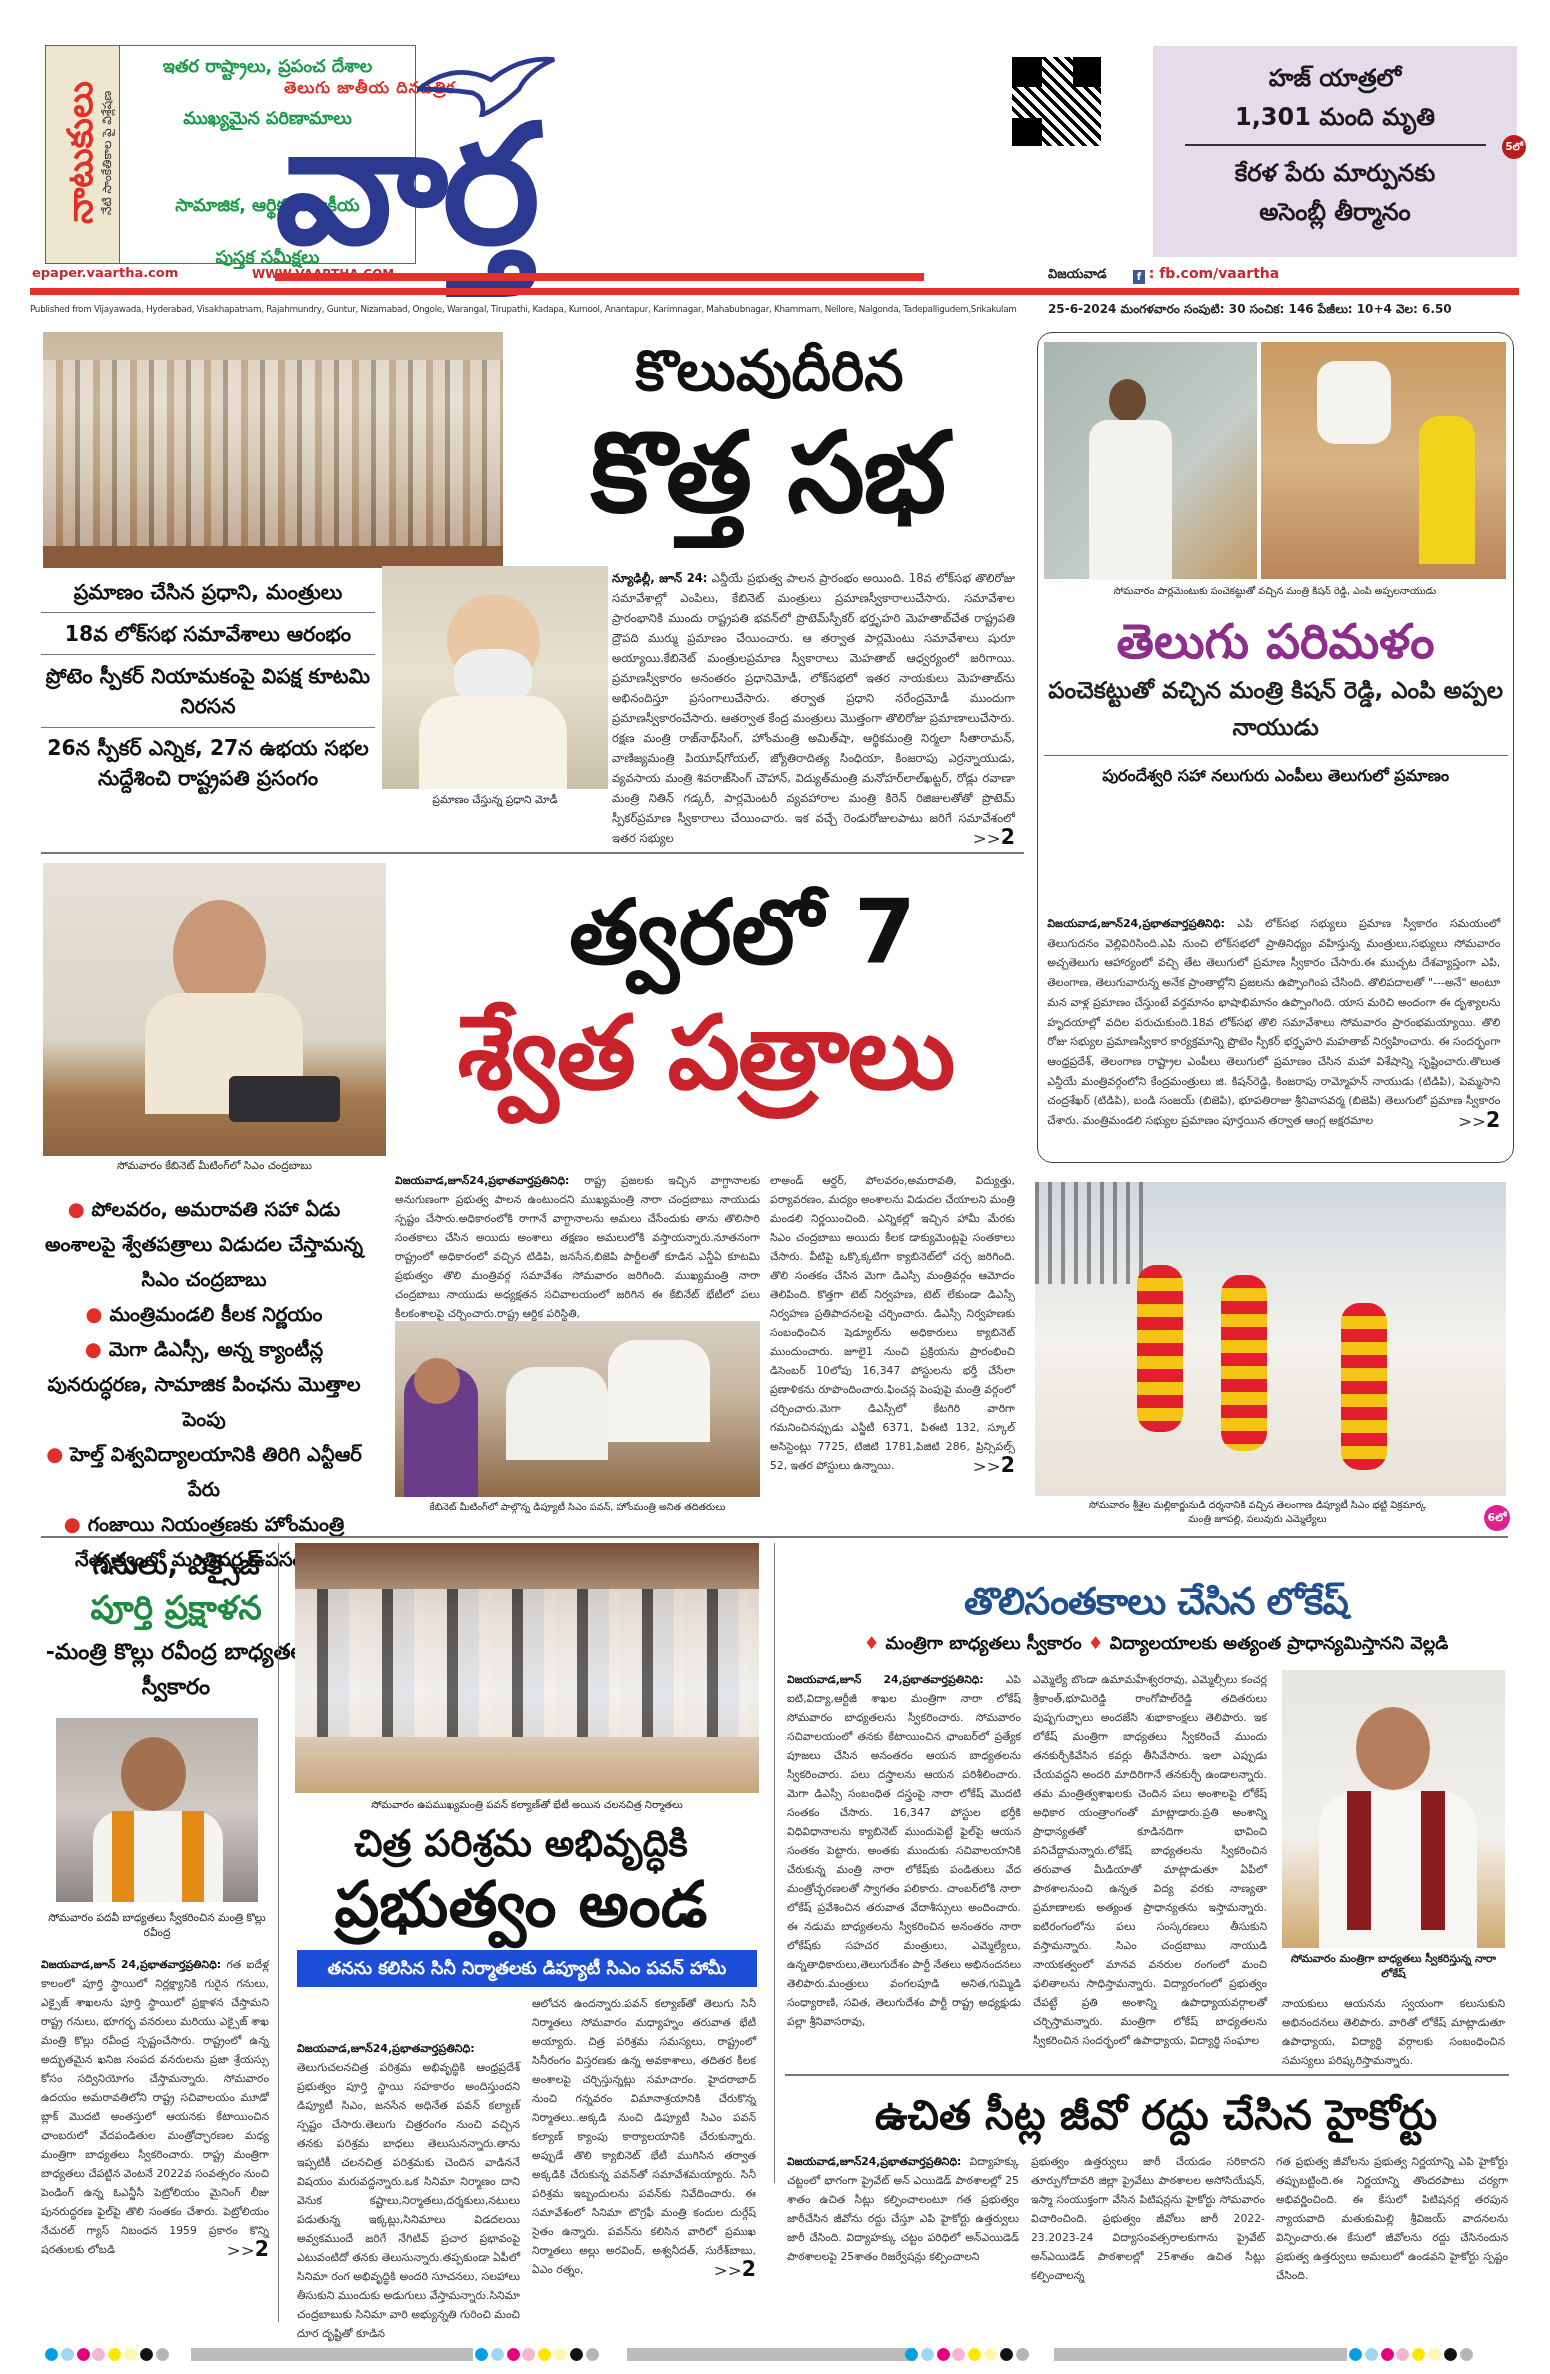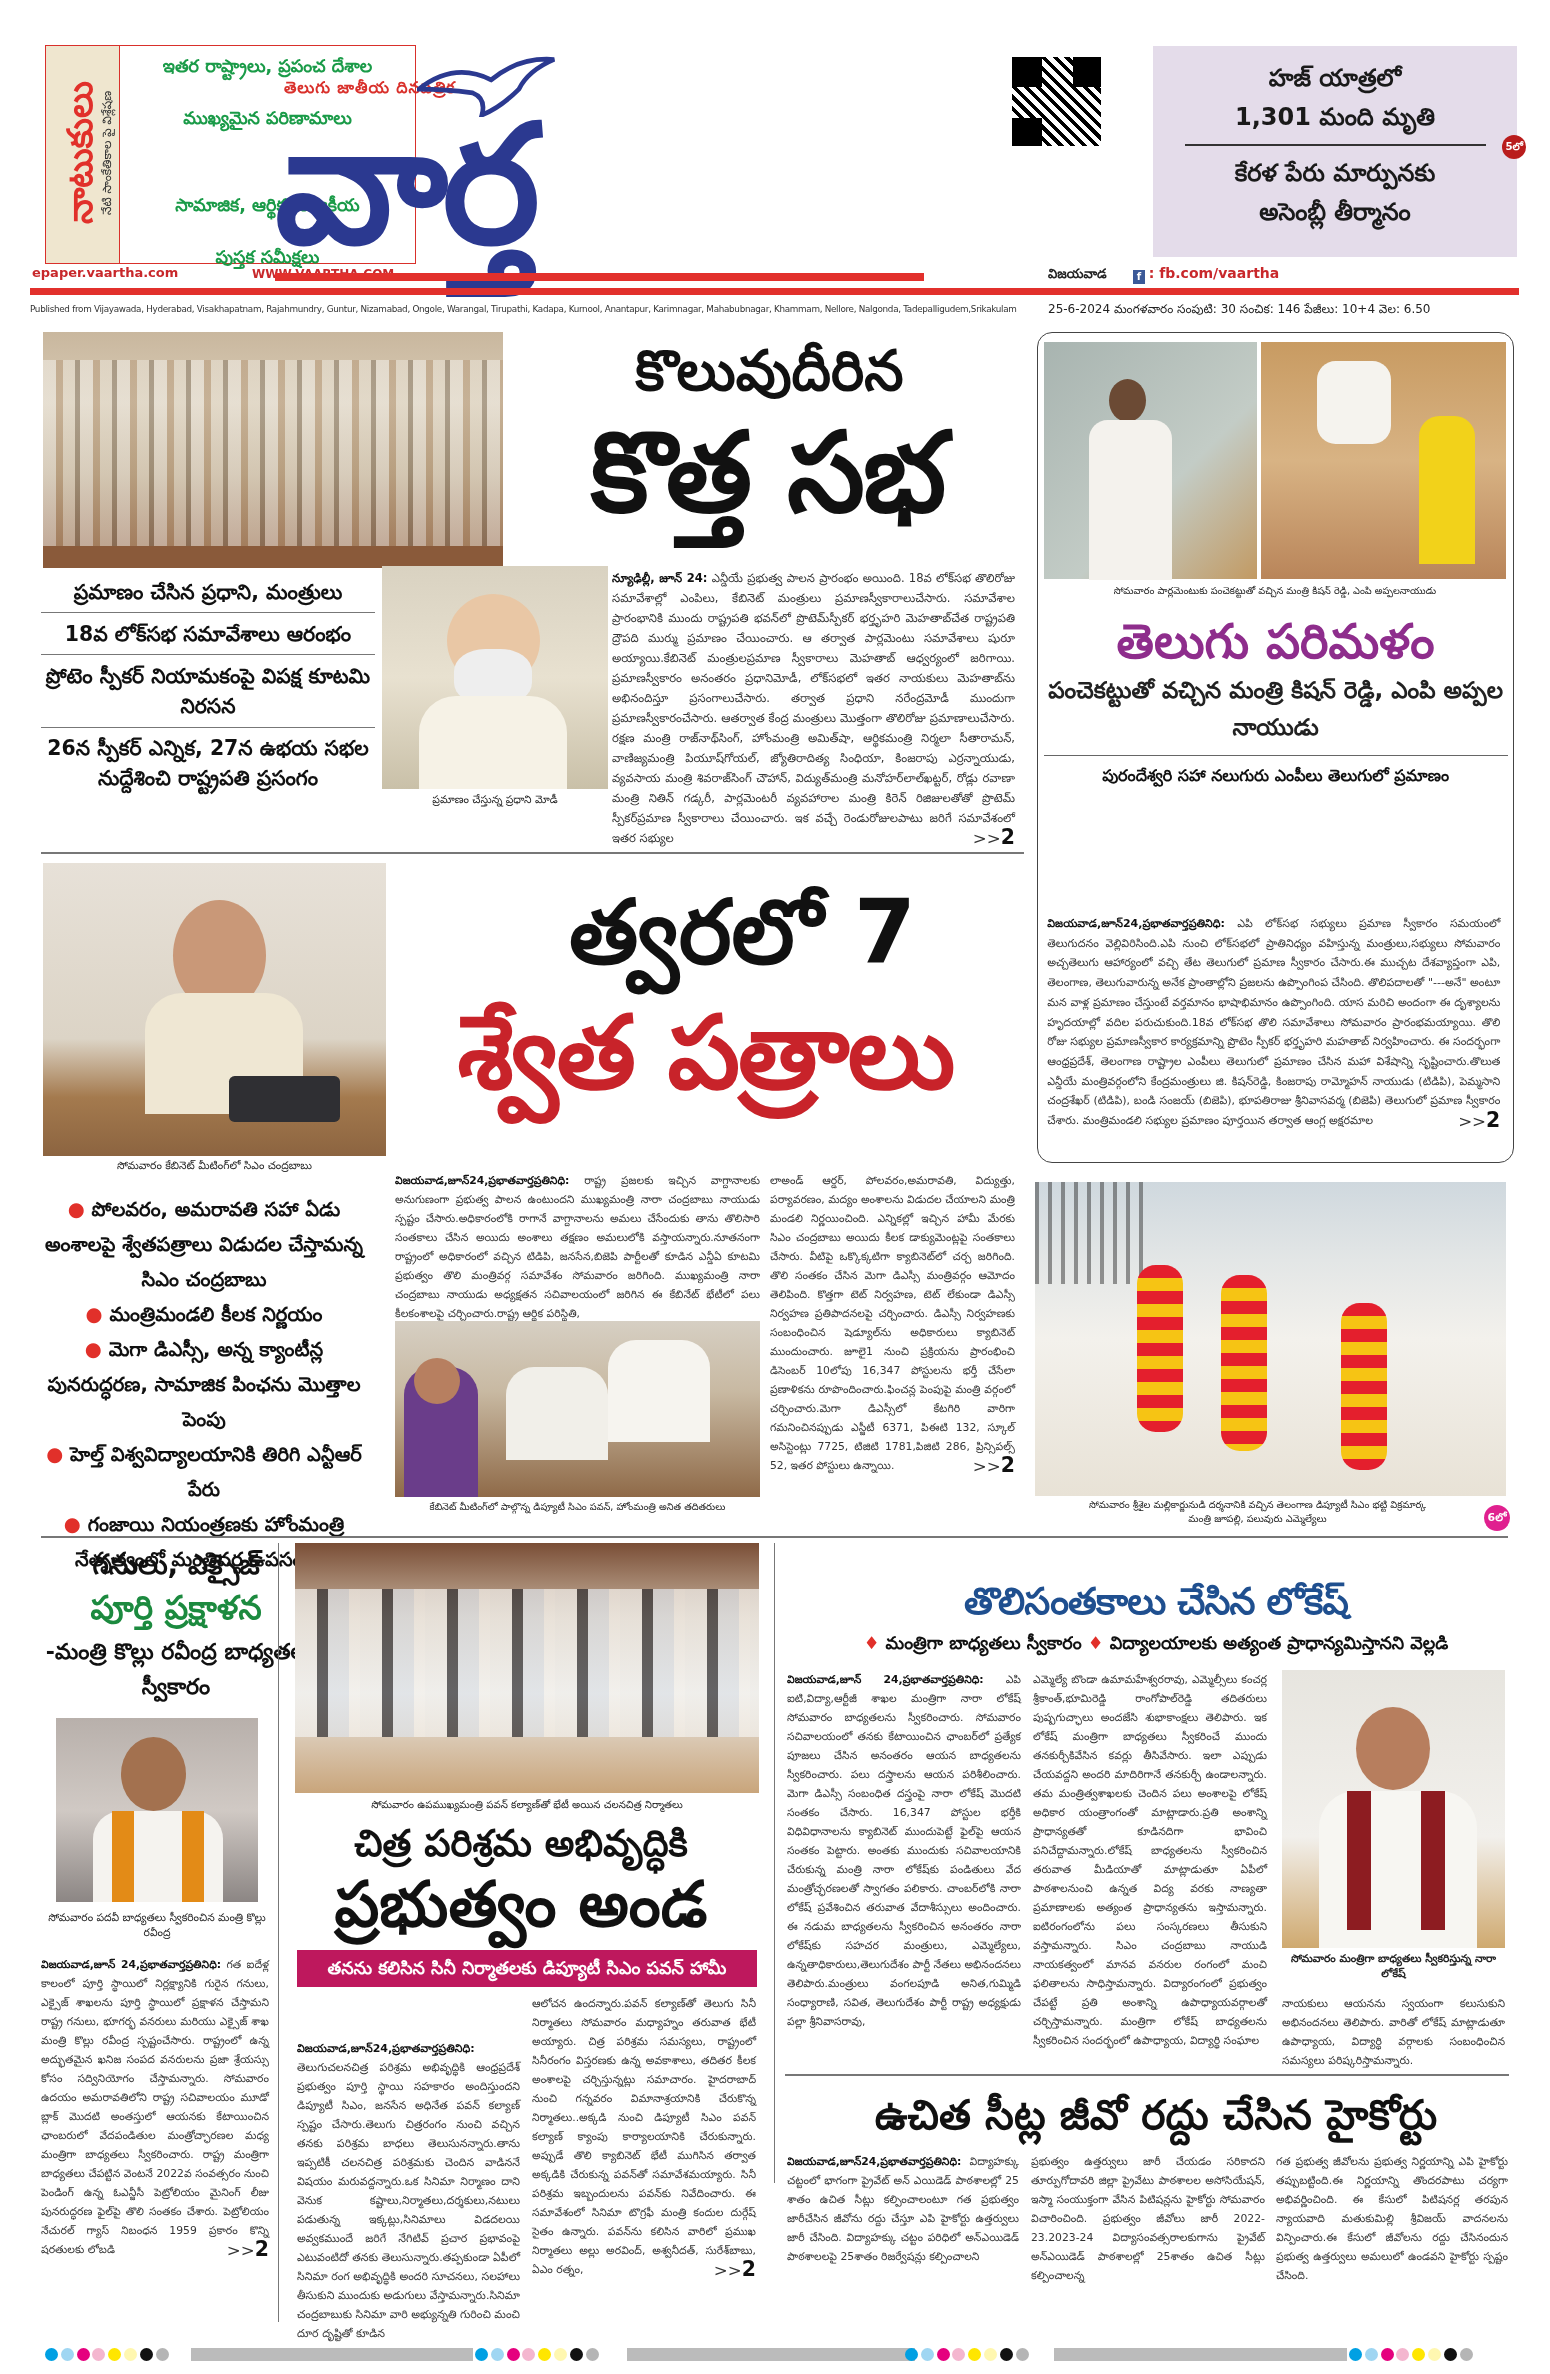--- a/index.html
+++ b/index.html
@@ -37,21 +37,21 @@
   .teaser-head { font-size: 24px; font-weight: bold; line-height: 39px; color: #1a1a1a; }
   .teaser-sep { margin: 7.4px auto; width: 301px; height: 1.9px; background: #333; }
   .teaser-badge { right: -9.3px; top: 89px; width: 24px; height: 24px; border-radius: 50%; background: #b91c1c; color: #fff; font-size: 10.2px; font-weight: bold; line-height: 24px; text-align: center; }
 
   .city { left: 1048px; top: 266px; font-size: 13px; font-weight: bold; color: #222; }
   .fb { left: 1133px; top: 265px; font-size: 14px; font-weight: bold; color: #c8282b; }
   .fb-icon { display: inline-block; width: 12px; height: 14px; background: #3b5998; color: #fff; font-size: 10.2px; line-height: 14px; text-align: center; margin-right: 3.7px; vertical-align: -1.9px; }
 
   .main-rule { left: 30px; top: 288px; width: 1489px; height: 6.5px; background: #e2302c; }
   .pub-line { left: 30px; top: 304px; font-size: 8.8px; color: #333; letter-spacing: -0.3px; }
-  .issue-line { left: 1048px; top: 302px; font-size: 12px; font-weight: normal; color: #222; }
+  .issue-line { left: 1048px; top: 302px; font-size: 12px; font-weight: bold; color: #222; }
 
   
   .photo { overflow: hidden; }
   .body-text { font-size: 11.6px; line-height: 20px; color: #333; text-align: justify; }
   .body-text b { color: #111; }
   .dateline { font-weight: bold; color: #111; }
   .cont { color: #c8282b; font-size: 20.4px; float: right; line-height: 18.6px; }
   .cont span { color: #333; font-size: 16.7px; }
   .caption { font-size: 10.7px; color: #222; text-align: center; }
   .hr { background: #777; height: 1.9px; }
@@ -75,21 +75,21 @@
   .bullet { font-size: 19.5px; font-weight: bold; line-height: 35px; text-align: center; }
   .bullet .dot { color: #e1302a; }
 
   
   .ganulu-h1 { left: 37px; top: 1542px; width: 278px; font-size: 28px; font-weight: bold; text-align: center; line-height: 45px; }
   .ganulu-h2 { left: 37px; top: 1584px; width: 278px; font-size: 33px; font-weight: bold; color: #1c8a3f; text-align: center; line-height: 48px; }
   .ganulu-h3 { left: 37px; top: 1633px; width: 278px; font-size: 22px; font-weight: bold; text-align: center; line-height: 35px; }
 
   .cinema-h1 { left: 289px; top: 1799px; width: 464px; font-size: 37px; font-weight: bold; text-align: center; line-height: 52px; }
   .cinema-h2 { left: 289px; top: 1851px; width: 464px; font-size: 63px; font-weight: bold; text-align: center; line-height: 74px; }
-  .cinema-strap { left: 297px; top: 1946px; width: 460px; height: 37px; background: #be185d; color: #fff; font-size: 17.6px; font-weight: bold; text-align: center; line-height: 37px; }
+  .cinema-strap { left: 297px; top: 1946px; width: 460px; height: 37px; background: #1d4ed8; color: #fff; font-size: 17.6px; font-weight: bold; text-align: center; line-height: 37px; }
 
   .lokesh-h { left: 785px; top: 1540px; width: 742px; font-size: 37px; font-weight: bold; color: #1f4f8f; text-align: center; line-height: 83px; letter-spacing: -0.9px; margin-top: 20px; }
   .lokesh-sub { left: 785px; top: 1629px; width: 742px; font-size: 17.6px; font-weight: bold; text-align: center; line-height: 28px; }
   .lokesh-sub .dia { color: #e1302a; }
 
   .hc-h { left: 785px; top: 2080px; width: 742px; font-size: 41px; font-weight: bold; text-align: center; line-height: 70px; }
 
   
   .cbar { position: absolute; top: 2347px; height: 15px; display: flex; align-items: center; gap: 2.8px; }
   .cdot { width: 13px; height: 13px; border-radius: 50%; }

